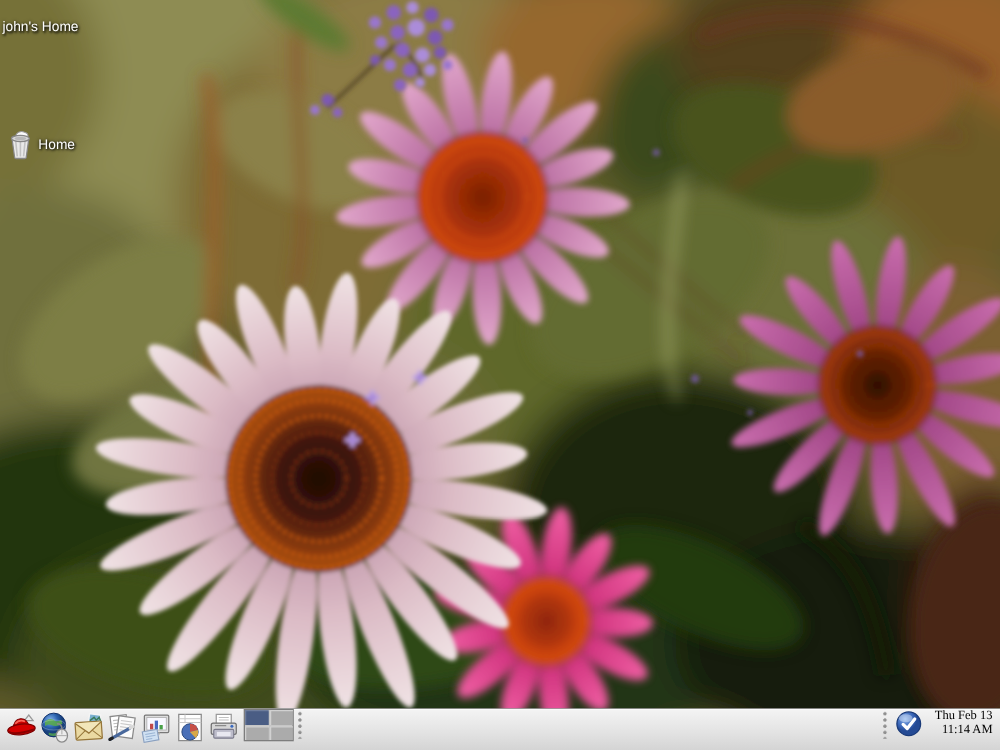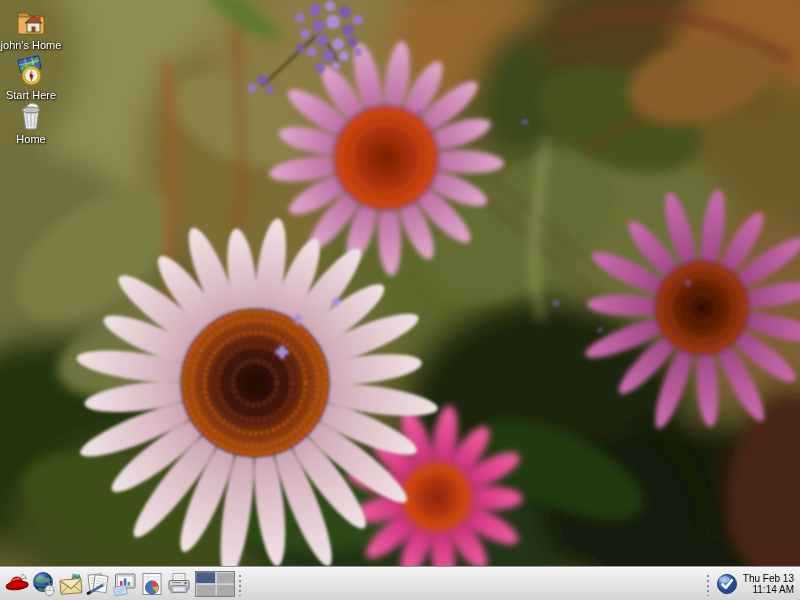--- a/index.html
+++ b/index.html
@@ -2,31 +2,31 @@
 <html style="--ws-active: #4a5d84; --ws-inactive: #ababab; --label-color: #ffffff;"><head>
 <meta charset="utf-8">
 <title>Desktop</title>
 <style>
   html,body{margin:0;padding:0;}
   body{width:800px;height:600px;overflow:hidden;font-family:"Liberation Sans",sans-serif;}
   .desktop{position:relative;width:800px;height:600px;background:#5e5a2a;overflow:hidden;}
   .wallpaper{position:absolute;left:0;top:0;width:800px;height:600px;display:block;}
 
   
-  .desktop-icon{position:absolute;left:2px;width:58px;display:flex;flex-direction:column;align-items:center;cursor:default;}
+  .desktop-icon{position:absolute;left:2px;width:58px;display:flex;flex-direction:row;align-items:center;cursor:default;}
   .di-home{top:4px;} .di-start{top:54px;} .di-trash{top:98px;}
   .desktop-icon .icon-img{width:34px;height:34px;}
   .icon-label{margin-top:1px;font-size:11px;line-height:12px;color:var(--label-color,#fff);
     text-shadow:1px 1px 2px rgba(0,0,0,.95),0 0 3px rgba(0,0,0,.8);white-space:nowrap;text-align:center;}
 
   
   .panel{position:absolute;left:0;bottom:0;width:800px;height:34px;box-sizing:border-box;
     background:linear-gradient(#f4f4f4,#e2e2e2 60%,#d4d4d4);
     border-top:1px solid #949494;box-shadow:inset 0 1px 0 #fbfbfb;
-    display:flex;align-items:center;padding:0 4px 0 3px;}
+    display:flex;padding:0 4px 0 3px;font-family:Liberation Serif, serif;}
   .launcher{width:27px;height:30px;border:none;background:transparent;padding:0;margin:0;
     display:flex;align-items:center;justify-content:center;cursor:pointer;}
   .launcher svg{width:26px;height:26px;display:block;}
   .ws-switcher{margin-left:3px;width:38px;height:24px;border:1px solid #7d7d7d;background:#c6c6c6;
     display:grid;grid-template-columns:1fr 1fr;grid-template-rows:1fr 1fr;gap:1px;cursor:pointer;}
   .ws-cell{background:var(--ws-inactive,#ababab);box-shadow:inset 1px 1px 0 rgba(255,255,255,.45);}
   .ws-cell.active{background:var(--ws-active,#4a5d84);box-shadow:inset 1px 1px 0 rgba(255,255,255,.2);}
   .drag-handle{width:7px;height:24px;margin:0 2px;
     background-image:radial-gradient(circle at 3px 3px,#8f8f8f 1.1px,rgba(0,0,0,0) 1.6px);
     background-size:7px 5px;background-position:0 1px;cursor:grab;}
@@ -297,35 +297,20 @@
       <path d="M4,9 h9 l3,3 h14 v16 a2,2 0 0 1 -2,2 h-22 a2,2 0 0 1 -2,-2 z" fill="#c88a36" stroke="#7a5218" stroke-width="1"></path>
       <path d="M4,13 h26 v15 a2,2 0 0 1 -2,2 h-22 a2,2 0 0 1 -2,-2 z" fill="#e8b05c" stroke="#8a5e20" stroke-width="1"></path>
       <polygon points="11,19 19.5,11.5 28,19" fill="#a8502a" stroke="#6a3014" stroke-width="1"></polygon>
       <rect x="13" y="19" width="13" height="9" fill="#f0e6d2" stroke="#6a5a3a" stroke-width="1"></rect>
       <rect x="23.5" y="12.5" width="3" height="4.5" fill="#c23a2a"></rect>
       <rect x="17.5" y="22.5" width="4" height="5.5" fill="#7a4a20"></rect>
     </svg>
     <span class="icon-label">john's Home</span>
   </div>
 
-  <div class="desktop-icon di-start">
-    <svg class="icon-img" viewBox="0 0 34 34">
-      <g transform="rotate(-12 15 10)">
-        <rect x="5" y="4" width="21" height="13" rx="1" fill="#3a6ab0" stroke="#1e3a6a" stroke-width="1"></rect>
-        <path d="M6,14 C11,9 16,13 25,6" stroke="#58a84e" stroke-width="3.5" fill="none"></path>
-        <path d="M5,9 h21 M12,4 v13 M19,4 v13" stroke="#ffffff" stroke-width=".8" opacity=".6"></path>
-      </g>
-      <circle cx="17.5" cy="21.5" r="9.5" fill="#dfc038" stroke="#9a7a16" stroke-width="1.2"></circle>
-      <circle cx="17.5" cy="21.5" r="6.8" fill="#f4f2e6" stroke="#b89a28" stroke-width=".8"></circle>
-      <polygon points="17.5,15.5 19.6,21.5 17.5,27.5 15.4,21.5" fill="#c23030"></polygon>
-      <polygon points="17.5,15.5 19.6,21.5 17.5,21.5" fill="#e8e6da"></polygon>
-      <circle cx="17.5" cy="21.5" r="1.3" fill="#403010"></circle>
-    </svg>
-    <span class="icon-label">Start Here</span>
-  </div>
 
   <div class="desktop-icon di-trash">
     <svg class="icon-img" viewBox="0 0 34 34">
       <path d="M13,8 q3,-4 8,-2 q4,1 3,5 l-2,2 -9,-1 z" fill="#fafafa" stroke="#9a9a9a" stroke-width="1"></path>
       <path d="M9,12 L11.5,30 a1.5,1.5 0 0 0 1.5,1 h8 a1.5,1.5 0 0 0 1.5,-1 L25,12" fill="#e9e9e9" stroke="#878787" stroke-width="1.2"></path>
       <path d="M12.5,14 l1.5,15 M17,14 v15 M21.5,14 l-1.5,15" stroke="#c2c2c2" stroke-width="1.5"></path>
       <ellipse cx="17" cy="12" rx="8.5" ry="2.9" fill="#d6d6d6" stroke="#878787" stroke-width="1.2"></ellipse>
       <ellipse cx="17" cy="12" rx="5.5" ry="1.7" fill="#b8b8b8"></ellipse>
     </svg>
     <span class="icon-label">Home</span>

